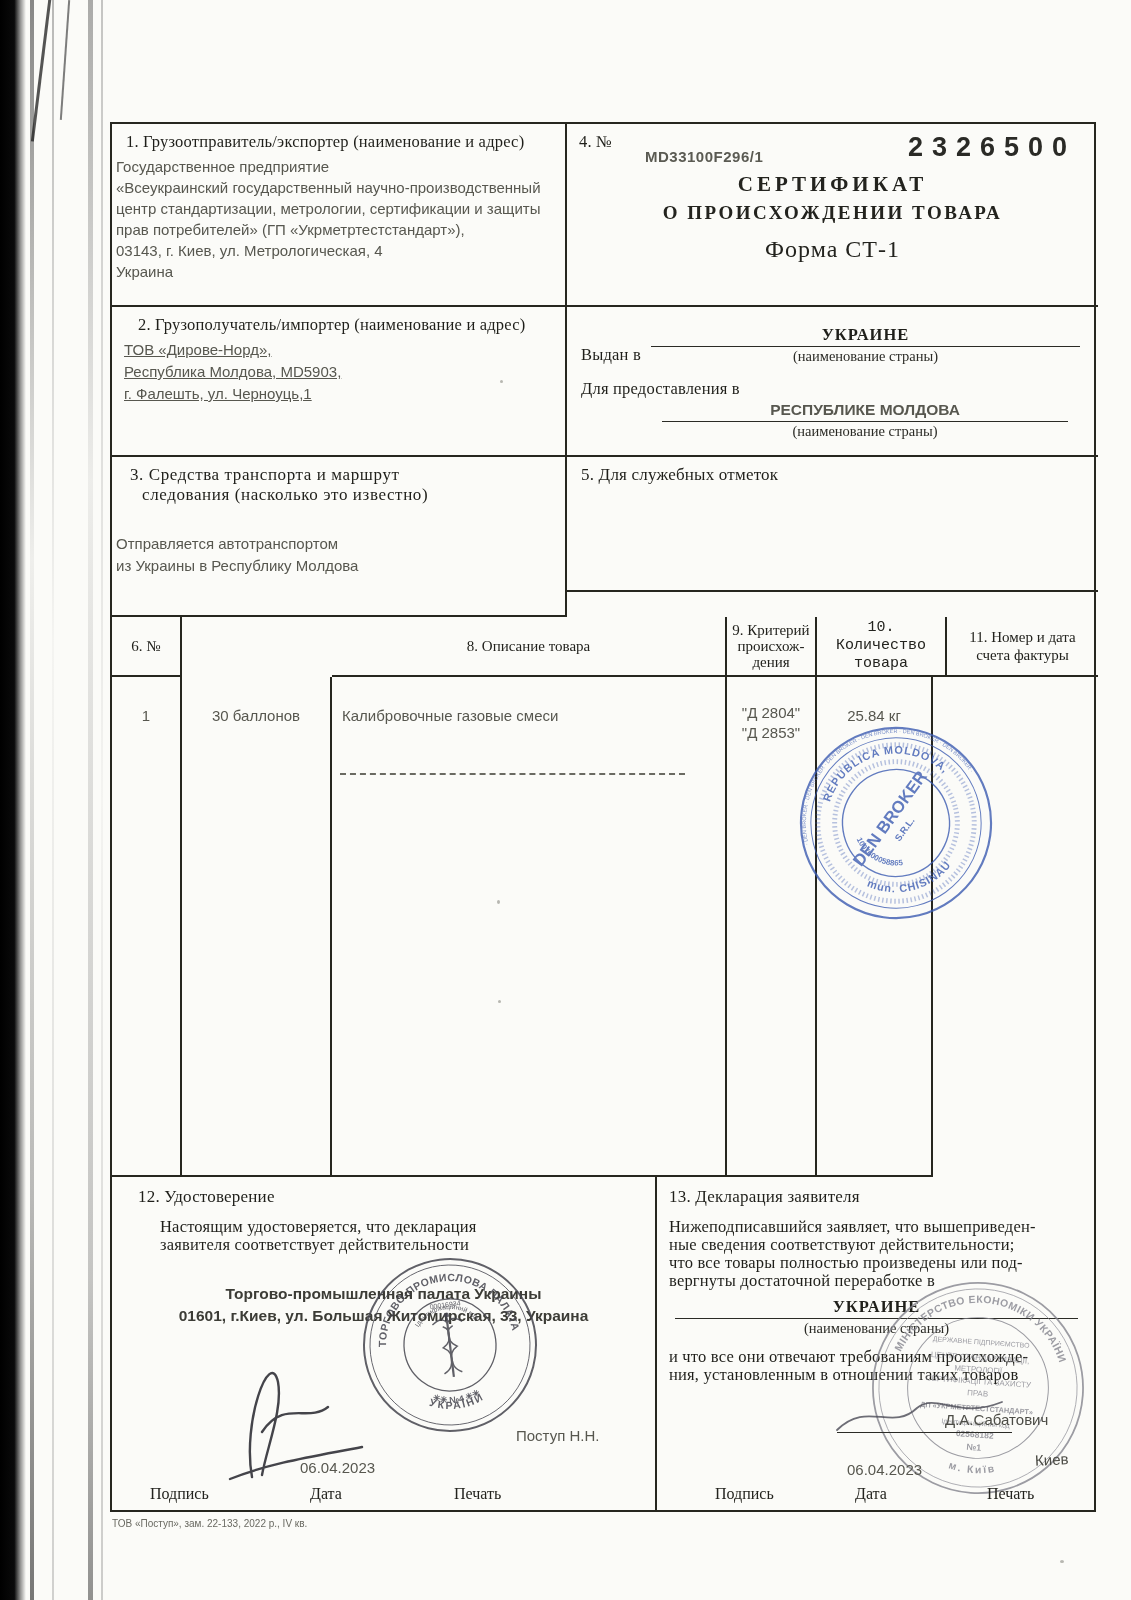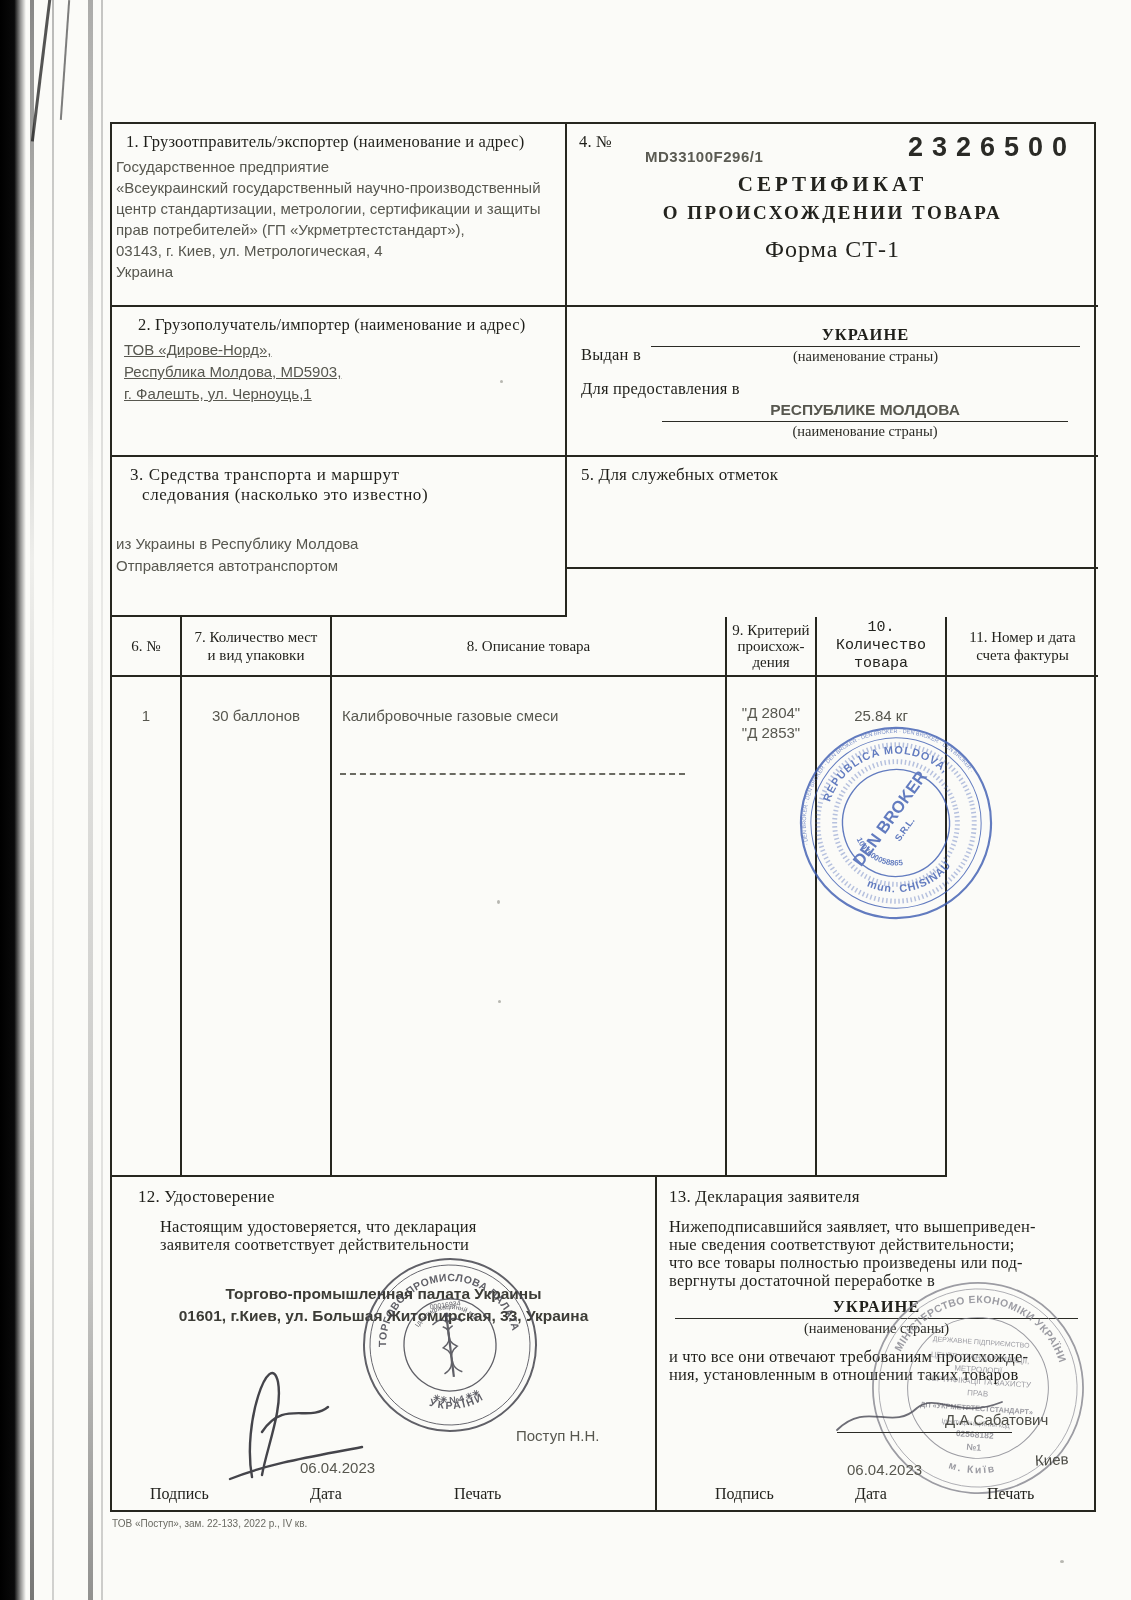--- a/index.html
+++ b/index.html
@@ -111,35 +111,31 @@
     <div style="position:absolute;left:95px;right:30px;top:92px;">
       <div class="uline-val fill b" style="font-size:15.5px;">РЕСПУБЛИКЕ МОЛДОВА</div>
       <div class="uline-caption">(наименование страны)</div>
     </div>
   </div>
 
   <div class="cell br bb" style="left:0;top:333px;width:455px;height:160px;">
     <div class="hd" style="padding:8px 0 0 18px;font-size:17px;letter-spacing:.6px;">3. Средства транспорта и маршрут</div>
     <div class="hd" style="padding:0 0 0 30px;font-size:17px;letter-spacing:.6px;">следования (насколько это известно)</div>
     <div class="fill" style="padding:28px 0 0 4px;line-height:22px;">
+      <div>Отправляется автотранспортом</div>
       <div>из Украины в  Республику Молдова</div>
-      <div>Отправляется автотранспортом</div>
-    </div>
-  </div>
-
-  <div class="cell bb" style="left:455px;top:333px;width:531px;height:112px;">
+    </div>
+  </div>
+
+  <div class="cell bb" style="left:455px;top:333px;width:531px;height:135px;">
     <div class="hd" style="padding:8px 0 0 14px;font-size:17px;">5. Для служебных отметок</div>
   </div>
 
   <div class="cell br bb th" style="left:0;top:493px;width:70px;height:60px;">
     <span>6.  №</span>
-  </div>
-  <div class="cell br bb th" style="left:70px;top:493px;width:150px;height:60px;">
-    <span>7. Количество мест</span>
-    <span>и вид упаковки</span>
   </div>
   <div class="cell br bb th" style="left:220px;top:493px;width:395px;height:60px;">
     <span>8. Описание товара</span>
   </div>
   <div class="cell br bb th" style="left:615px;top:493px;width:90px;height:60px;line-height:16px;">
     <span>9. Критерий</span>
     <span>происхож-</span>
     <span>дения</span>
   </div>
   <div class="cell br bb th" style="left:705px;top:493px;width:130px;height:60px;font-family:Liberation Mono, monospace;">
@@ -160,21 +156,21 @@
   <div class="cell br bb" style="left:220px;top:553px;width:395px;height:500px;">
     <div class="fill" style="padding:28px 0 0 10px;">Калибровочные газовые смеси</div>
     <div class="dashes" style="left:8px;right:40px;top:96px;"></div>
   </div>
   <div class="cell br bb" style="left:615px;top:553px;width:90px;height:500px;">
     <div class="fill" style="text-align:center;padding-top:26px;line-height:20px;">
       <div>"Д 2804"</div>
       <div>"Д 2853"</div>
     </div>
   </div>
-  <div class="cell br bb" style="left:705px;top:553px;width:130px;height:500px;">
+  <div class="cell br bb" style="left:705px;top:553px;width:116px;height:500px;">
     <div class="fill" style="text-align:center;padding-top:28px;">25.84 кг</div>
   </div>
 
   <svg class="stamp" viewBox="0 0 200 200" style="left:685px;top:600px;width:198px;height:198px;opacity:.8;transform:rotate(-14deg);">
     <g fill="none" stroke="#3c5cb2">
       <circle cx="100" cy="100" r="96" stroke-width="2.2"></circle>
       <circle cx="100" cy="100" r="86" stroke-width="1"></circle>
       <circle cx="100" cy="100" r="54" stroke-width="1.4"></circle>
       <circle cx="100" cy="100" r="62" stroke-width="5" stroke-dasharray="1.5 2.6" opacity=".45"></circle>
       <circle cx="100" cy="100" r="79" stroke-width="5" stroke-dasharray="1.5 2.6" opacity=".45"></circle>

